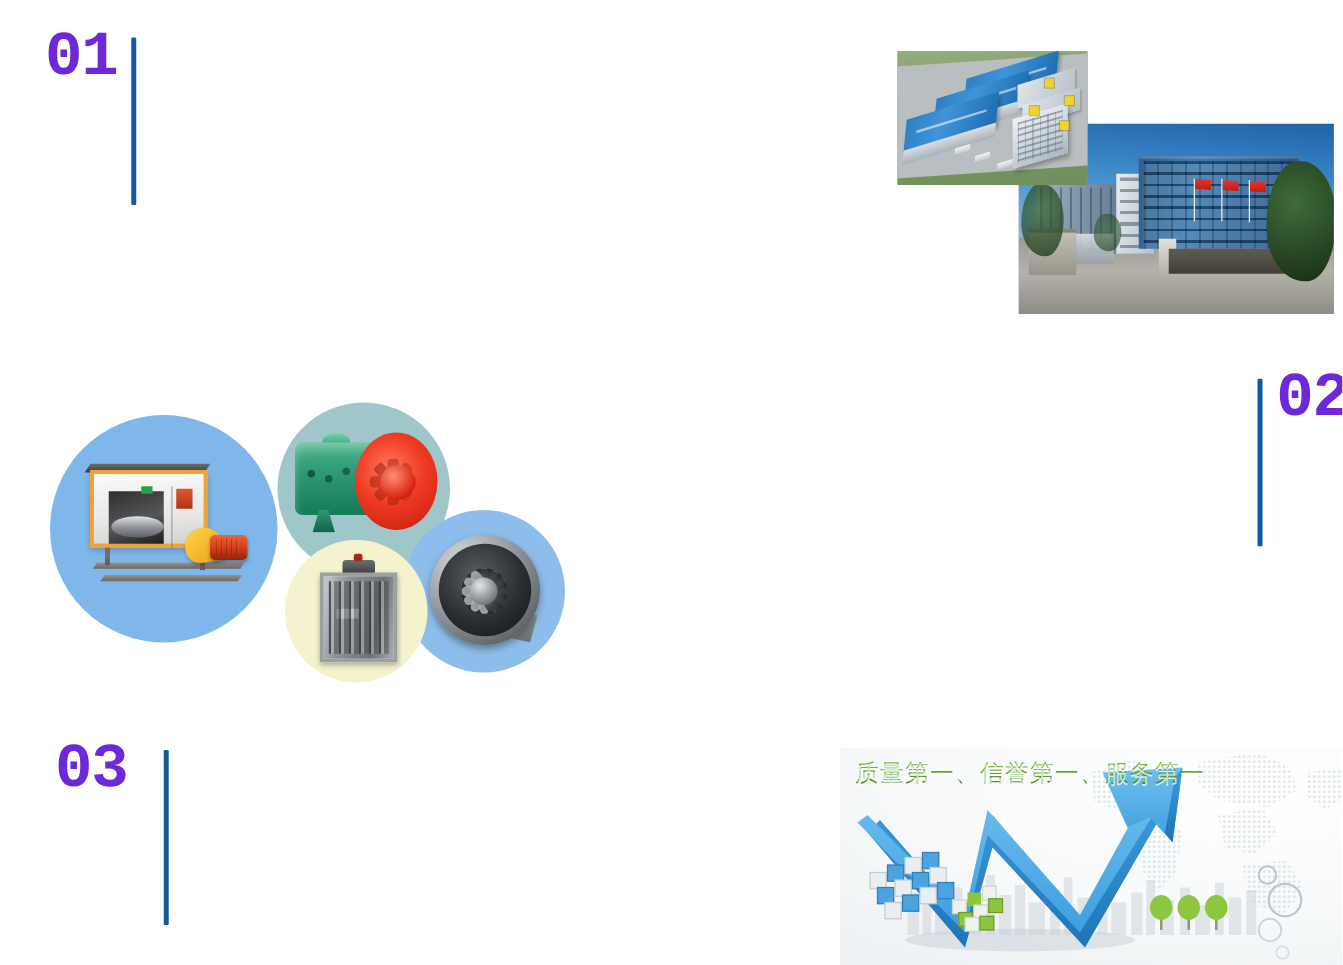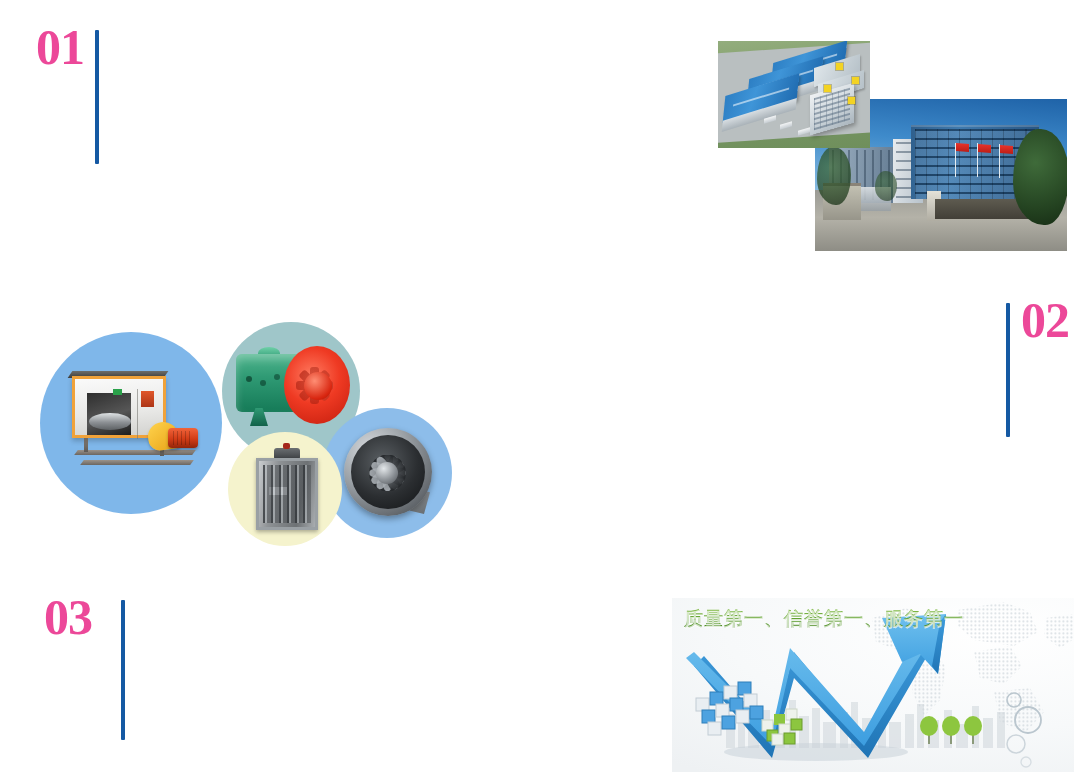--- a/index.html
+++ b/index.html
@@ -19,25 +19,25 @@
     overflow: hidden;
   }
 
   
   .marker {
     position: absolute;
     display: flex;
     align-items: flex-start;
   }
   .marker .num {
-    font-family: Liberation Serif, serif;
+    font-family: Liberation Mono, monospace;
     font-weight: bold;
     font-size: 50px;
     line-height: 0.92;
-    color: #ec4899;
+    color: #6d28d9;
     letter-spacing: -1px;
   }
   .marker .rule {
     width: 4px;
     background: #1559a3;
     border-radius: 1px;
   }
 
   #marker-01 { left: 36px; top: 24px; }
   #marker-01 .rule { height: 134px; margin-left: 11px; margin-top: 6px; }
@@ -409,21 +409,21 @@
     opacity:.5;
   }
   #slogan-banner .skyline {
     position:absolute; left:0; bottom:24px; width:100%; height:60px;
     opacity:.55;
   }
   #slogan-banner .slogan-text {
     position:absolute; left:12px; top:8px;
     font-family: "Liberation Sans", "DejaVu Sans", sans-serif;
     font-size: 19px;
-    font-weight: 700;
+    font-weight: 400;
     letter-spacing: 1px;
     white-space: nowrap;
     background: linear-gradient(180deg,#8ec44f 0%, #5c9e2e 55%, #3f7c1c 100%);
     -webkit-background-clip: text;
     background-clip: text;
     color: #5c9e2e;
     -webkit-text-fill-color: transparent;
     text-shadow: 0 1px 0 rgba(255,255,255,.7);
   }
   #slogan-banner .arrow-svg { position:absolute; left:4px; top:14px; }

